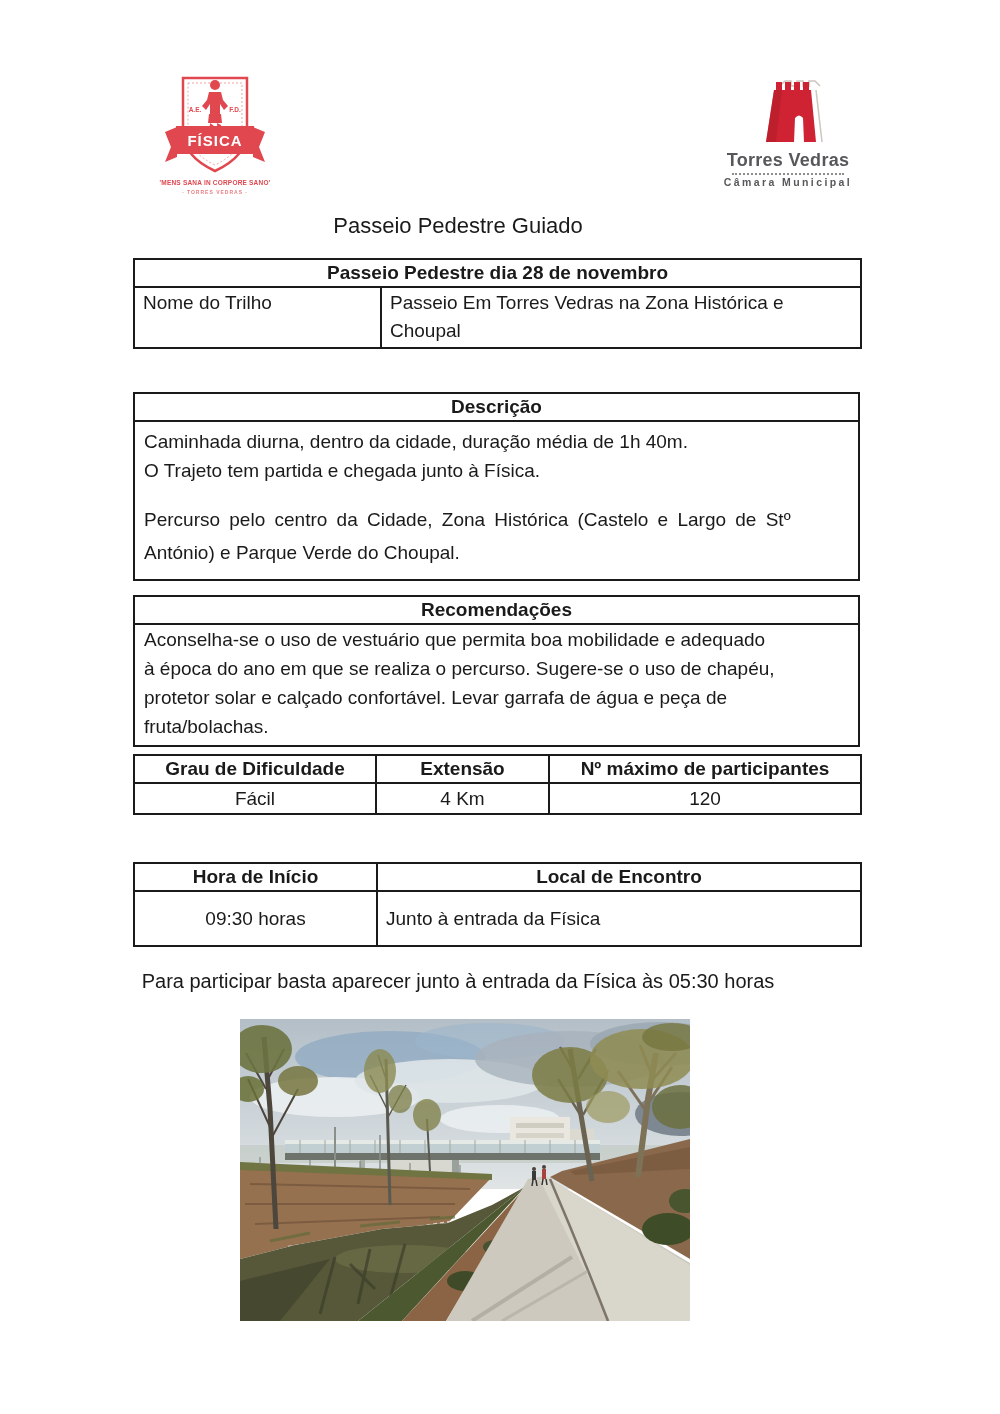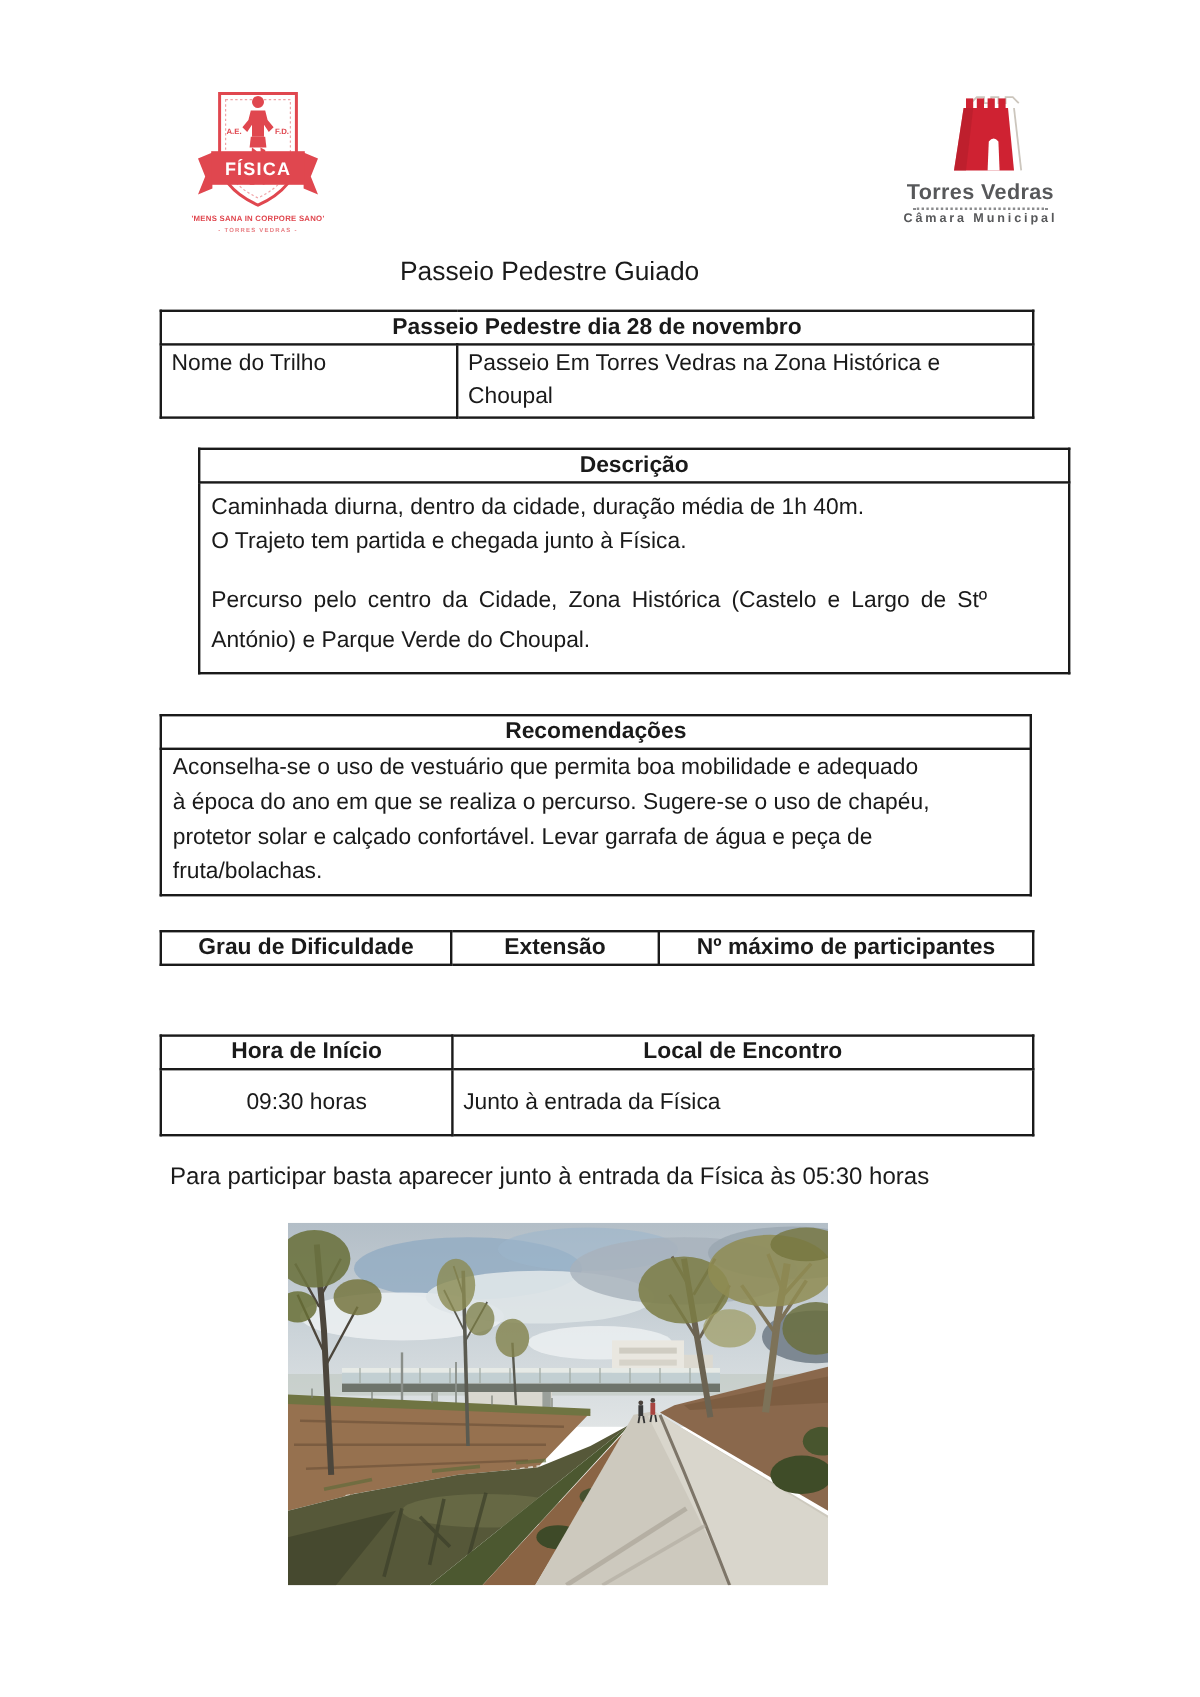--- a/index.html
+++ b/index.html
@@ -5,44 +5,44 @@
   html,body { margin:0; padding:0; background:#ffffff; }
   .page {
     position:relative; width:916px; height:1414px; background:#fff;
     font-family:"Liberation Sans", sans-serif; color:#1a1a1a; overflow:hidden;
   }
   
   .fisica-logo { position:absolute; left:155px; top:70px; width:120px; text-align:center; }
   .fisica-logo svg { display:block; margin:0 auto; }
   .fisica-motto { font-size:6.5px; font-weight:bold; color:#e0474f; letter-spacing:.2px; margin-top:3px; white-space:nowrap; }
   .fisica-loc { font-size:5px; font-weight:bold; color:#e87f84; letter-spacing:1px; margin-top:3px; }
-  .tv-logo { position:absolute; left:752px; top:76px; width:130px; text-align:center; }
+  .tv-logo { position:absolute; left:723px; top:76px; width:130px; text-align:center; }
   .tv-logo svg { display:block; margin:0 auto; }
   .tv-name { font-size:18px; font-weight:bold; color:#57585a; letter-spacing:.3px; margin-top:4px; white-space:nowrap; }
   .tv-dots { width:112px; margin:2px auto 1px auto; border-top:2px dotted #8a8b8d; height:0; }
   .tv-sub { font-size:10.5px; font-weight:bold; color:#57585a; letter-spacing:2.4px; white-space:nowrap; }
   
   .doc-title { position:absolute; top:213px; left:0; width:100%; text-align:center; font-size:22px; }
   .footer-note { position:absolute; top:970px; left:0; width:100%; text-align:center; font-size:20px; }
   
   table.doc { position:absolute; left:133px; width:727px; border-collapse:collapse; table-layout:fixed; }
   table.doc th, table.doc td { border:2px solid #1a1a1a; font-size:19px; font-weight:normal; }
   table.doc th { font-weight:bold; text-align:center; padding:2px 4px; }
   .t-event { top:258px; }
   .t-event td { vertical-align:top; padding:1px 8px; line-height:28px; }
   .t-event tr.body td { height:57px; }
-  .t-desc { top:373px;margin-left:32px; }
+  .t-desc { top:392px; }
   .t-desc td { padding:5px 9px 10px 9px; }
   .t-desc .ln { line-height:29px; }
   .t-desc .ln3 { margin-top:18px; line-height:33px; word-spacing:4px; }
   .t-desc .ln4 { line-height:33px; }
   .t-reco { top:595px; }
   .t-reco td { padding:0 9px 4px 9px; }
   .t-reco .ln { line-height:29px; }
-  .t-grid { top:775px; }
+  .t-grid { top:754px; }
   .t-grid td { text-align:center; padding:2px 4px; line-height:25px; }
   .t-meet { top:862px; }
   .t-meet td { padding:14px 8px; line-height:25px; }
   .t-meet td.c { text-align:center; }
   
   .photo { position:absolute; left:240px; top:1019px; width:450px; height:302px; }
   .photo svg { display:block; }
 </style>
 </head>
 <body>
@@ -153,20 +153,25 @@
     <colgroup>
         <col style="width:242px">
         <col style="width:173px">
         <col style="width:312px">
       </colgroup>
     <tbody>
         <tr>
       <th>Grau de Dificuldade</th>
       <th>Extensão</th>
       <th>Nº máximo de participantes</th>
+    </tr>
+    <tr>
+      <td>Fácil</td>
+      <td>4 Km</td>
+      <td>120</td>
     </tr>
   </tbody>
     </table>
 
   <table class="doc t-meet">
     <colgroup>
         <col style="width:243px">
         <col style="width:484px">
       </colgroup>
     <tbody>

